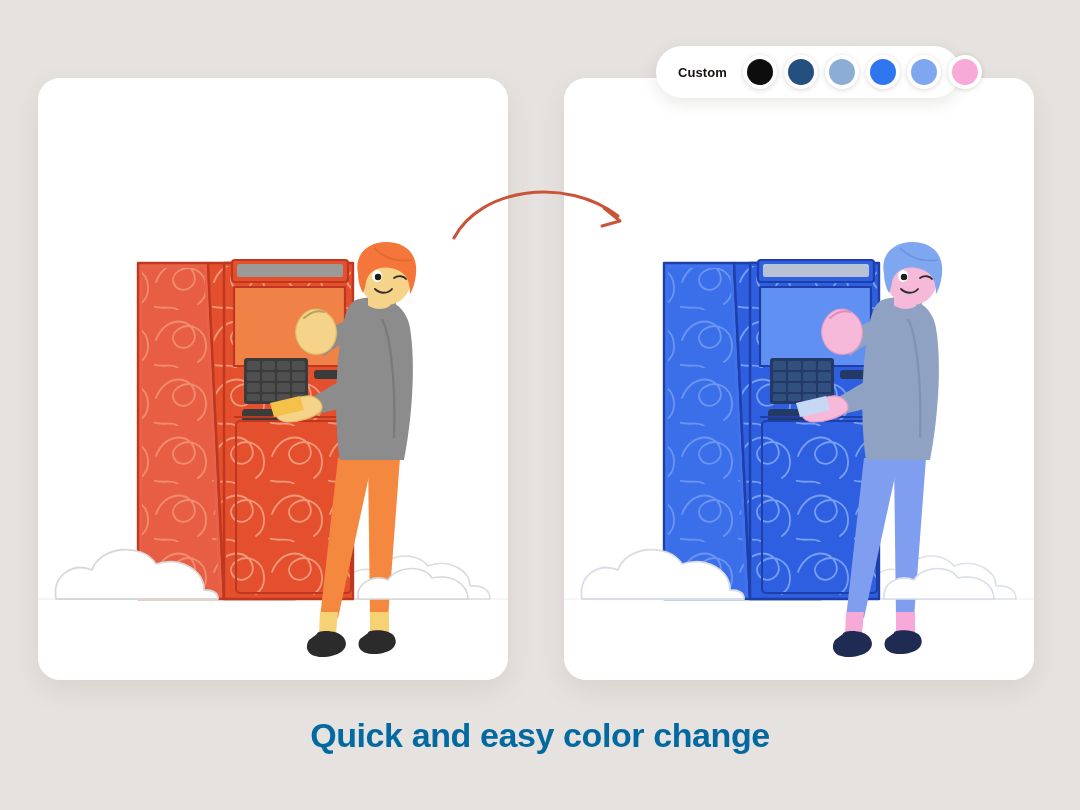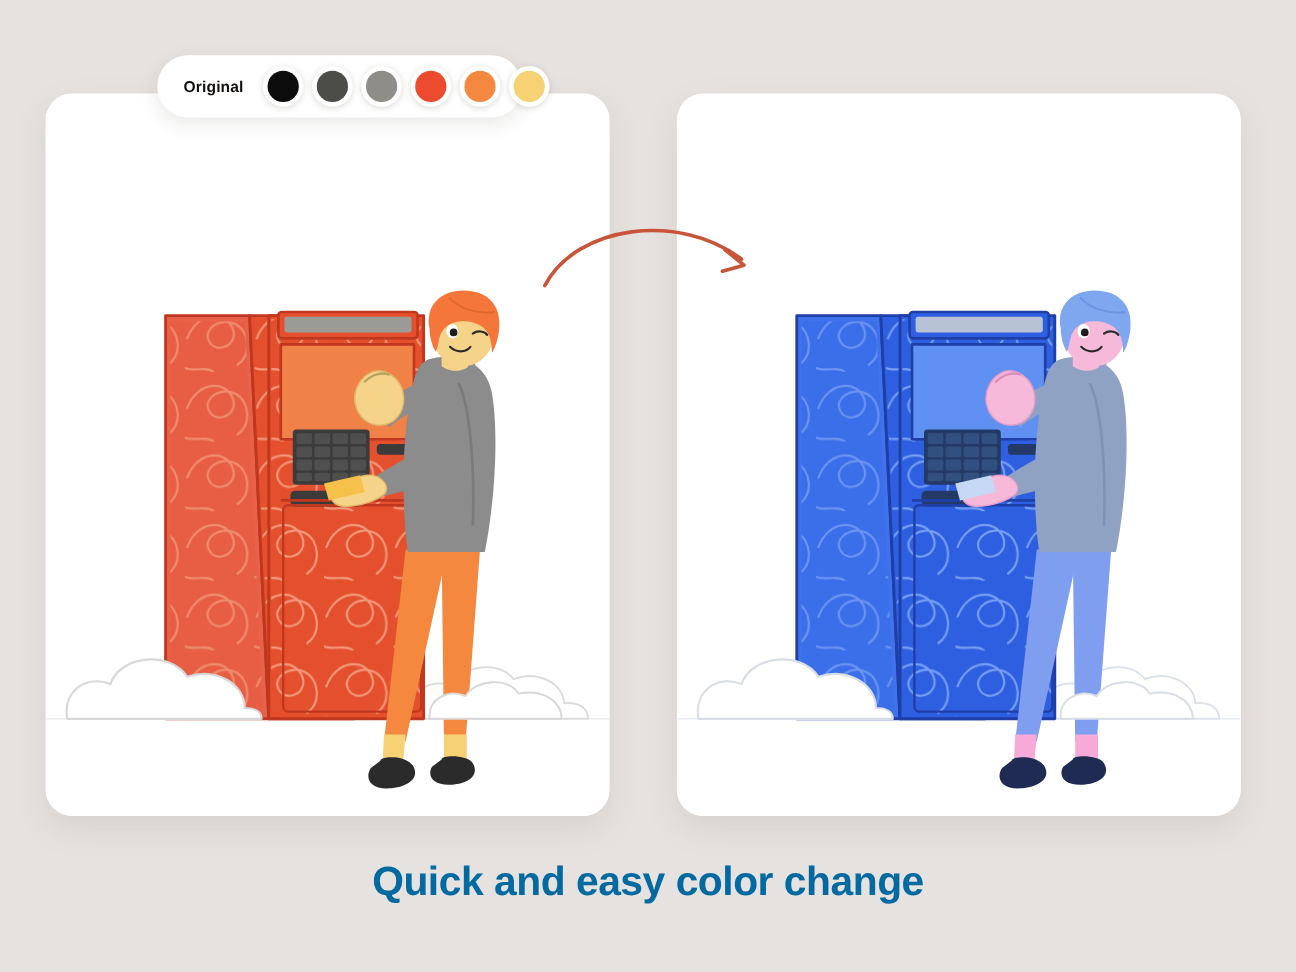--- a/index.html
+++ b/index.html
@@ -349,44 +349,44 @@
                    C142,478 166,492 166,512 C176,512 180,516 180,521 Z" fill="#ffffff" stroke="#d8dde6" stroke-width="1.8" stroke-linejoin="round"></path>
         </g>
         <g>
           <path d="M320,521 C318,504 336,496 350,502 C358,488 386,486 394,500
                    C414,496 430,506 430,521 Z" fill="#ffffff" stroke="#d8dde6" stroke-width="1.6" stroke-linejoin="round"></path>
         </g>
       </g>
     </svg>
   </div>
 
-  <div class="pill left">
-    <span class="pill-label">Original</span>
+
+  <div class="pill right">
+    <span class="pill-label">Custom</span>
     <div class="swatches">
       <span class="swatch-wrap">
           <span class="swatch" style="background: rgb(13, 13, 13);"></span>
         </span>
       <span class="swatch-wrap">
-          <span class="swatch" style="background: rgb(76, 76, 72);"></span>
-        </span>
-      <span class="swatch-wrap">
-          <span class="swatch" style="background: rgb(143, 141, 135);"></span>
-        </span>
-      <span class="swatch-wrap">
-          <span class="swatch" style="background: rgb(237, 75, 48);"></span>
-        </span>
-      <span class="swatch-wrap">
-          <span class="swatch" style="background: rgb(244, 136, 63);"></span>
-        </span>
-      <span class="swatch-wrap">
-          <span class="swatch" style="background: rgb(246, 210, 116);"></span>
+          <span class="swatch" style="background: rgb(36, 80, 127);"></span>
+        </span>
+      <span class="swatch-wrap">
+          <span class="swatch" style="background: rgb(140, 173, 214);"></span>
+        </span>
+      <span class="swatch-wrap">
+          <span class="swatch" style="background: rgb(46, 117, 239);"></span>
+        </span>
+      <span class="swatch-wrap">
+          <span class="swatch" style="background: rgb(127, 167, 239);"></span>
+        </span>
+      <span class="swatch-wrap">
+          <span class="swatch" style="background: rgb(247, 169, 215);"></span>
         </span>
     </div>
   </div>
-
 
   <svg class="arrow" viewBox="0 0 192 74">
     <path id="arrowPath" d="M8,62 C34,12 120,0 172,40" fill="none" stroke="#c8543a" stroke-width="3" stroke-linecap="round"></path>
     <path d="M158,32 L174,45 L156,50" fill="none" stroke="#c8543a" stroke-width="3" stroke-linecap="round" stroke-linejoin="round"></path>
   </svg>
 
   <div class="caption">Quick and easy color change</div>
 
 </div>
 

